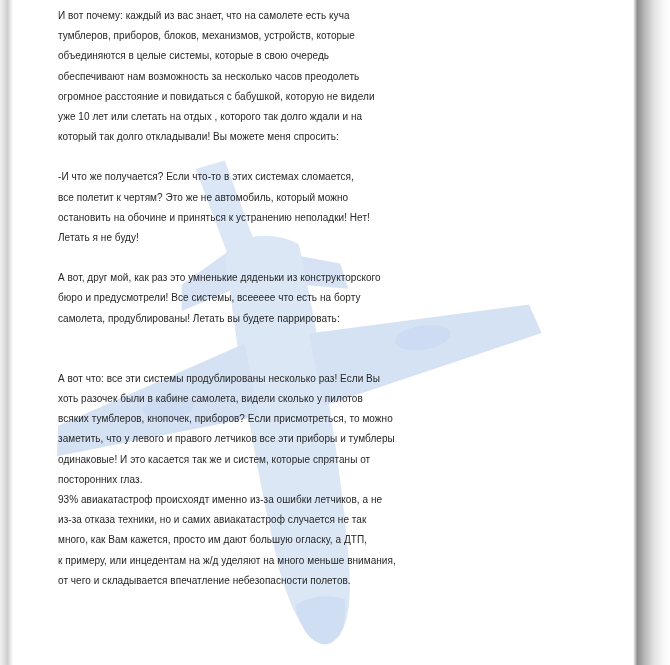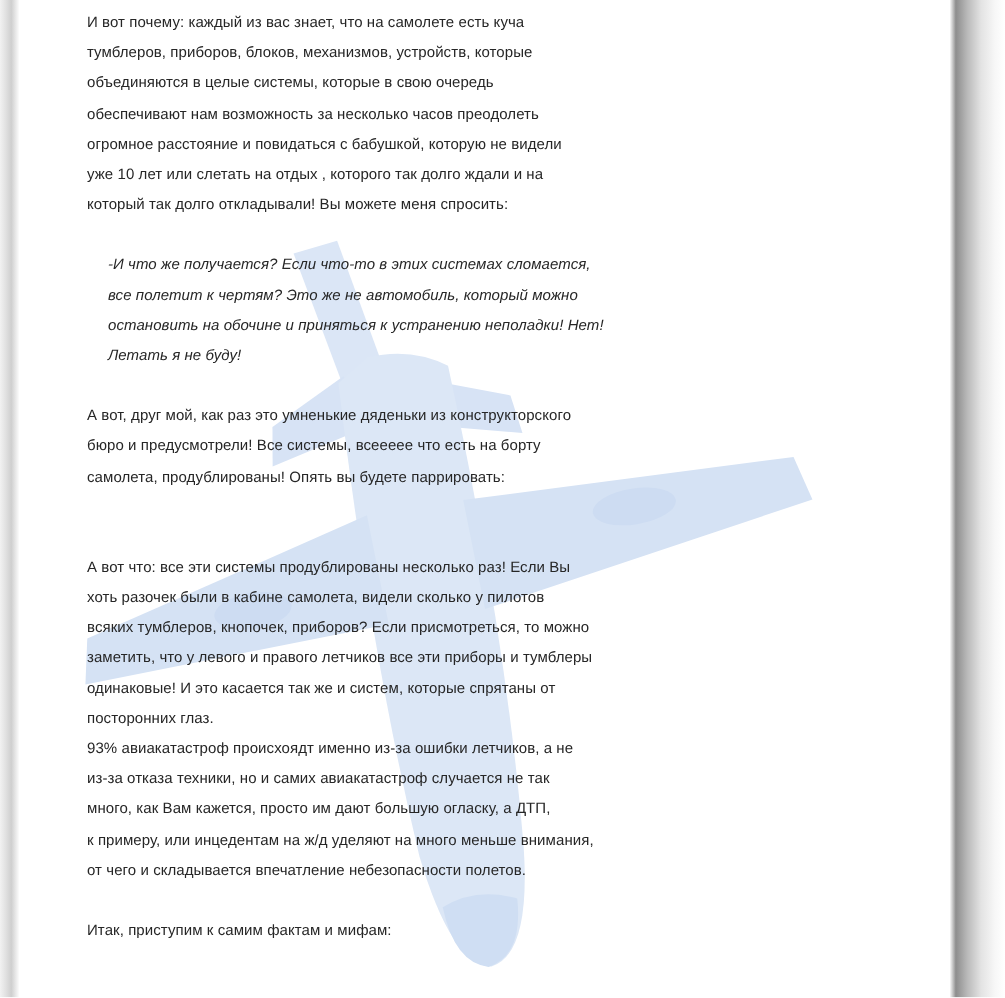--- a/index.html
+++ b/index.html
@@ -56,22 +56,20 @@
   }
   .para {
     margin: 0;
     color: #262626;
     font-size: 10px;
     line-height: 20.2px;
     letter-spacing: 0.05px;
     white-space: pre-line;
   }
   .para.italic {
-    font-style: italic;
-    margin-left: 14px;
   }
   .gap-lg { height: 20px; }
   .lead { height: 6px; }
 </style>
 </head>
 <body>
 
 <div class="page">
 
   <svg class="watermark" viewBox="0 0 670 665" xmlns="http://www.w3.org/2000/svg" aria-hidden="true">
@@ -108,31 +106,30 @@
 уже 10 лет или слетать на отдых , которого так долго ждали и на
 который так долго откладывали! Вы можете меня спросить:</p>
     <div class="gap-lg"></div>
     <p class="para italic">-И что же получается? Если что-то в этих системах сломается,
 все полетит к чертям? Это же не автомобиль, который можно
 остановить на обочине и приняться к устранению неполадки! Нет!
 Летать я не буду!</p>
     <div class="gap-lg"></div>
     <p class="para">А вот, друг мой, как раз это умненькие дяденьки из конструкторского
 бюро и предусмотрели! Все системы, всеееее что есть на борту
-самолета, продублированы! Опять вы будете паррировать:</p>
+самолета, продублированы! Летать вы будете паррировать:</p>
     <div class="gap-lg"></div>
     <div class="gap-lg"></div>
     <p class="para">А вот что: все эти системы продублированы несколько раз! Если Вы
 хоть разочек были в кабине самолета, видели сколько у пилотов
 всяких тумблеров, кнопочек, приборов? Если присмотреться, то можно
 заметить, что у левого и правого летчиков все эти приборы и тумблеры
 одинаковые! И это касается так же и систем, которые спрятаны от
 посторонних глаз.
 93% авиакатастроф происхоядт именно из-за ошибки летчиков, а не
 из-за отказа техники, но и самих авиакатастроф случается не так
 много, как Вам кажется, просто им дают большую огласку, а ДТП,
 к примеру, или инцедентам на ж/д уделяют на много меньше внимания,
 от чего и складывается впечатление небезопасности полетов.</p>
     <div class="gap-lg"></div>
-    <p class="para">Итак, приступим к самим фактам и мифам:</p>
   </div>
 
 </div>
 
 </body></html>

